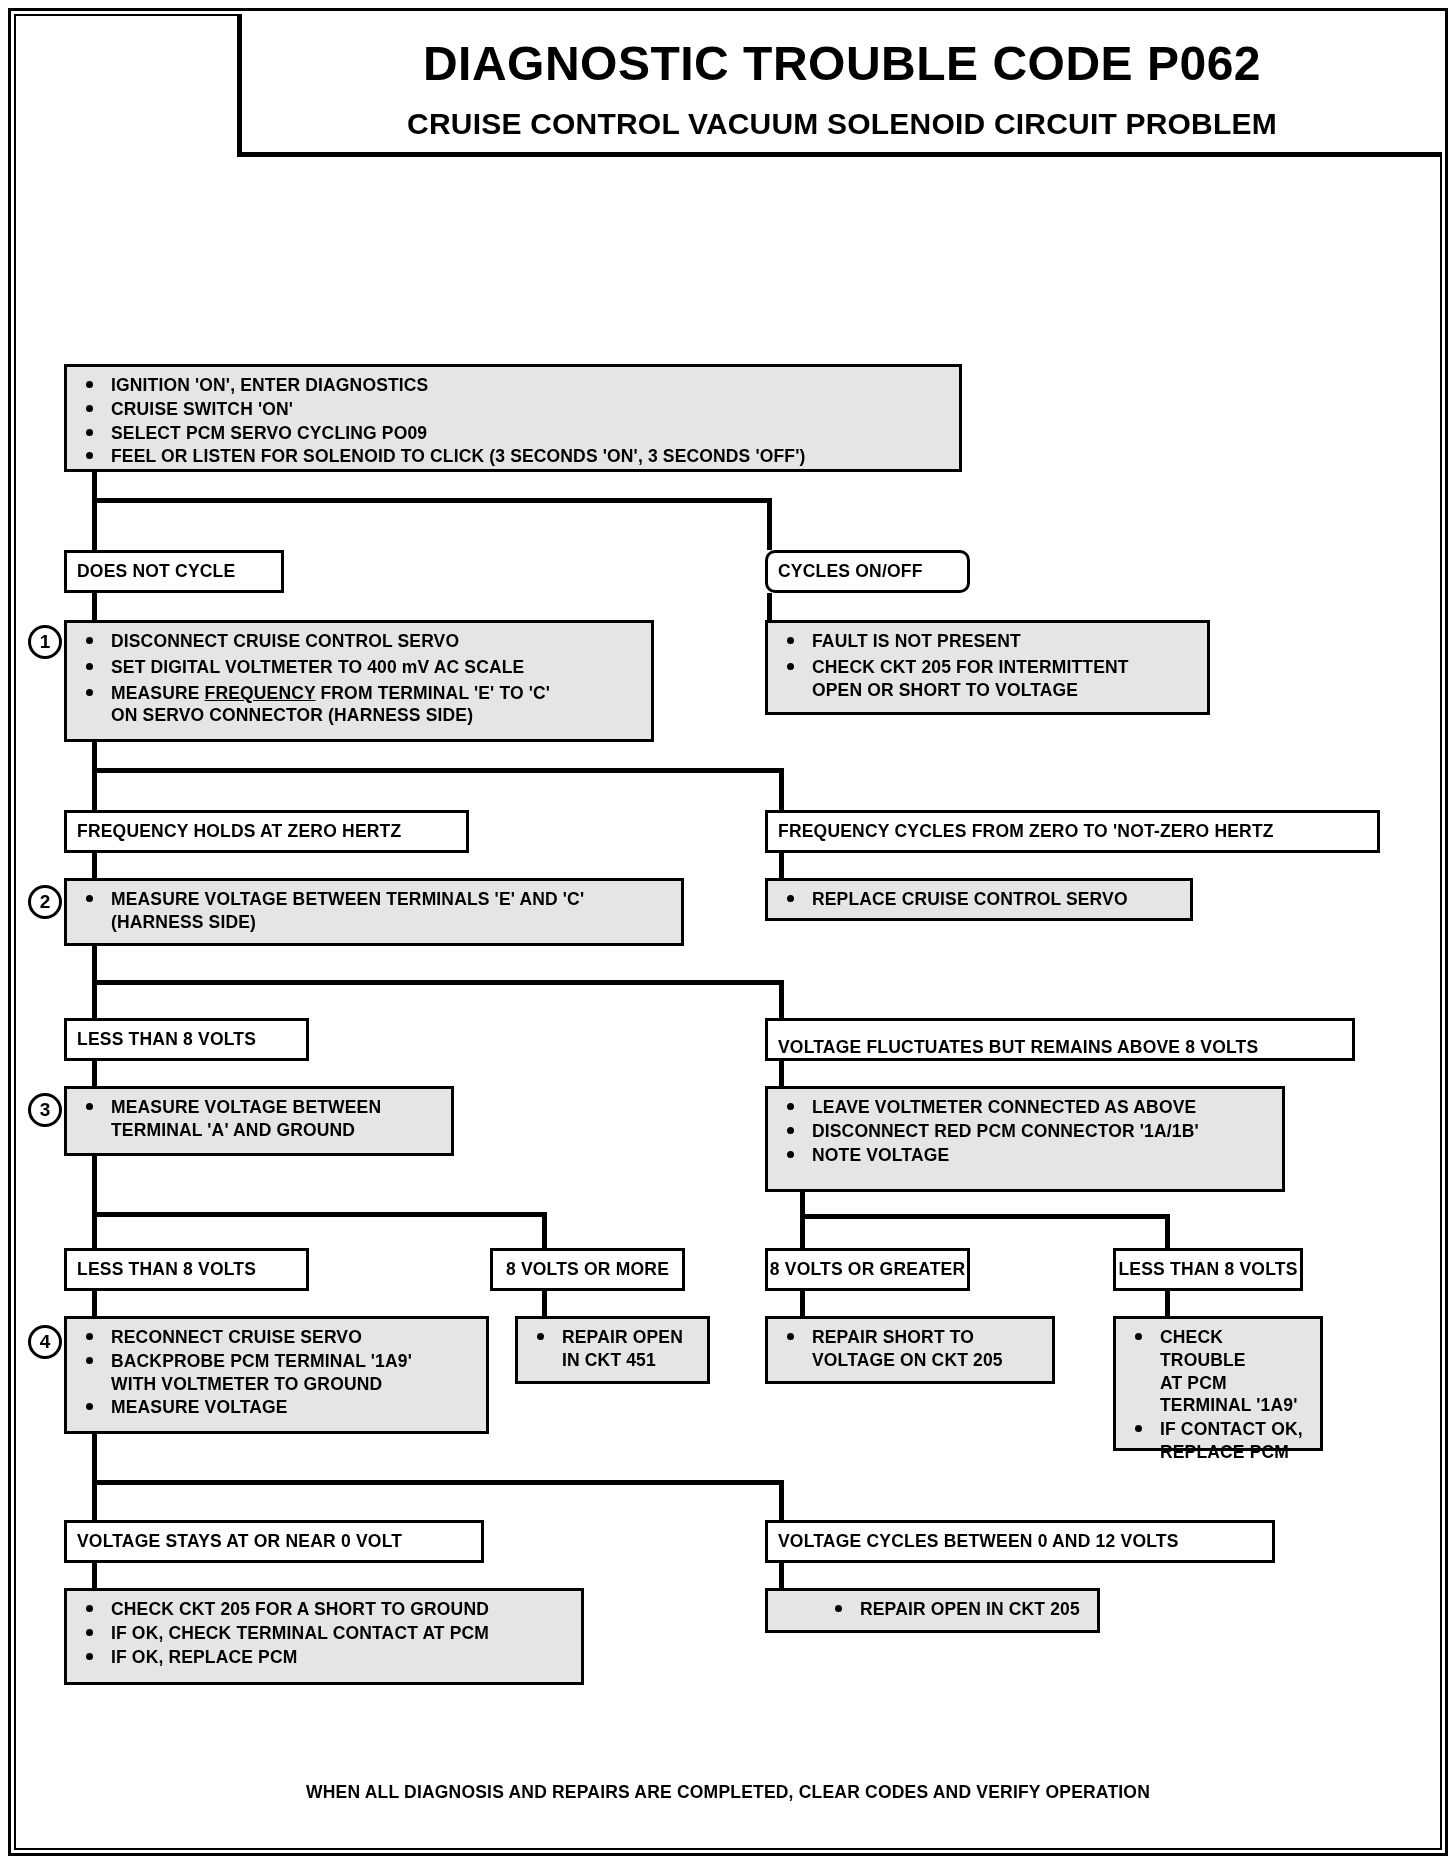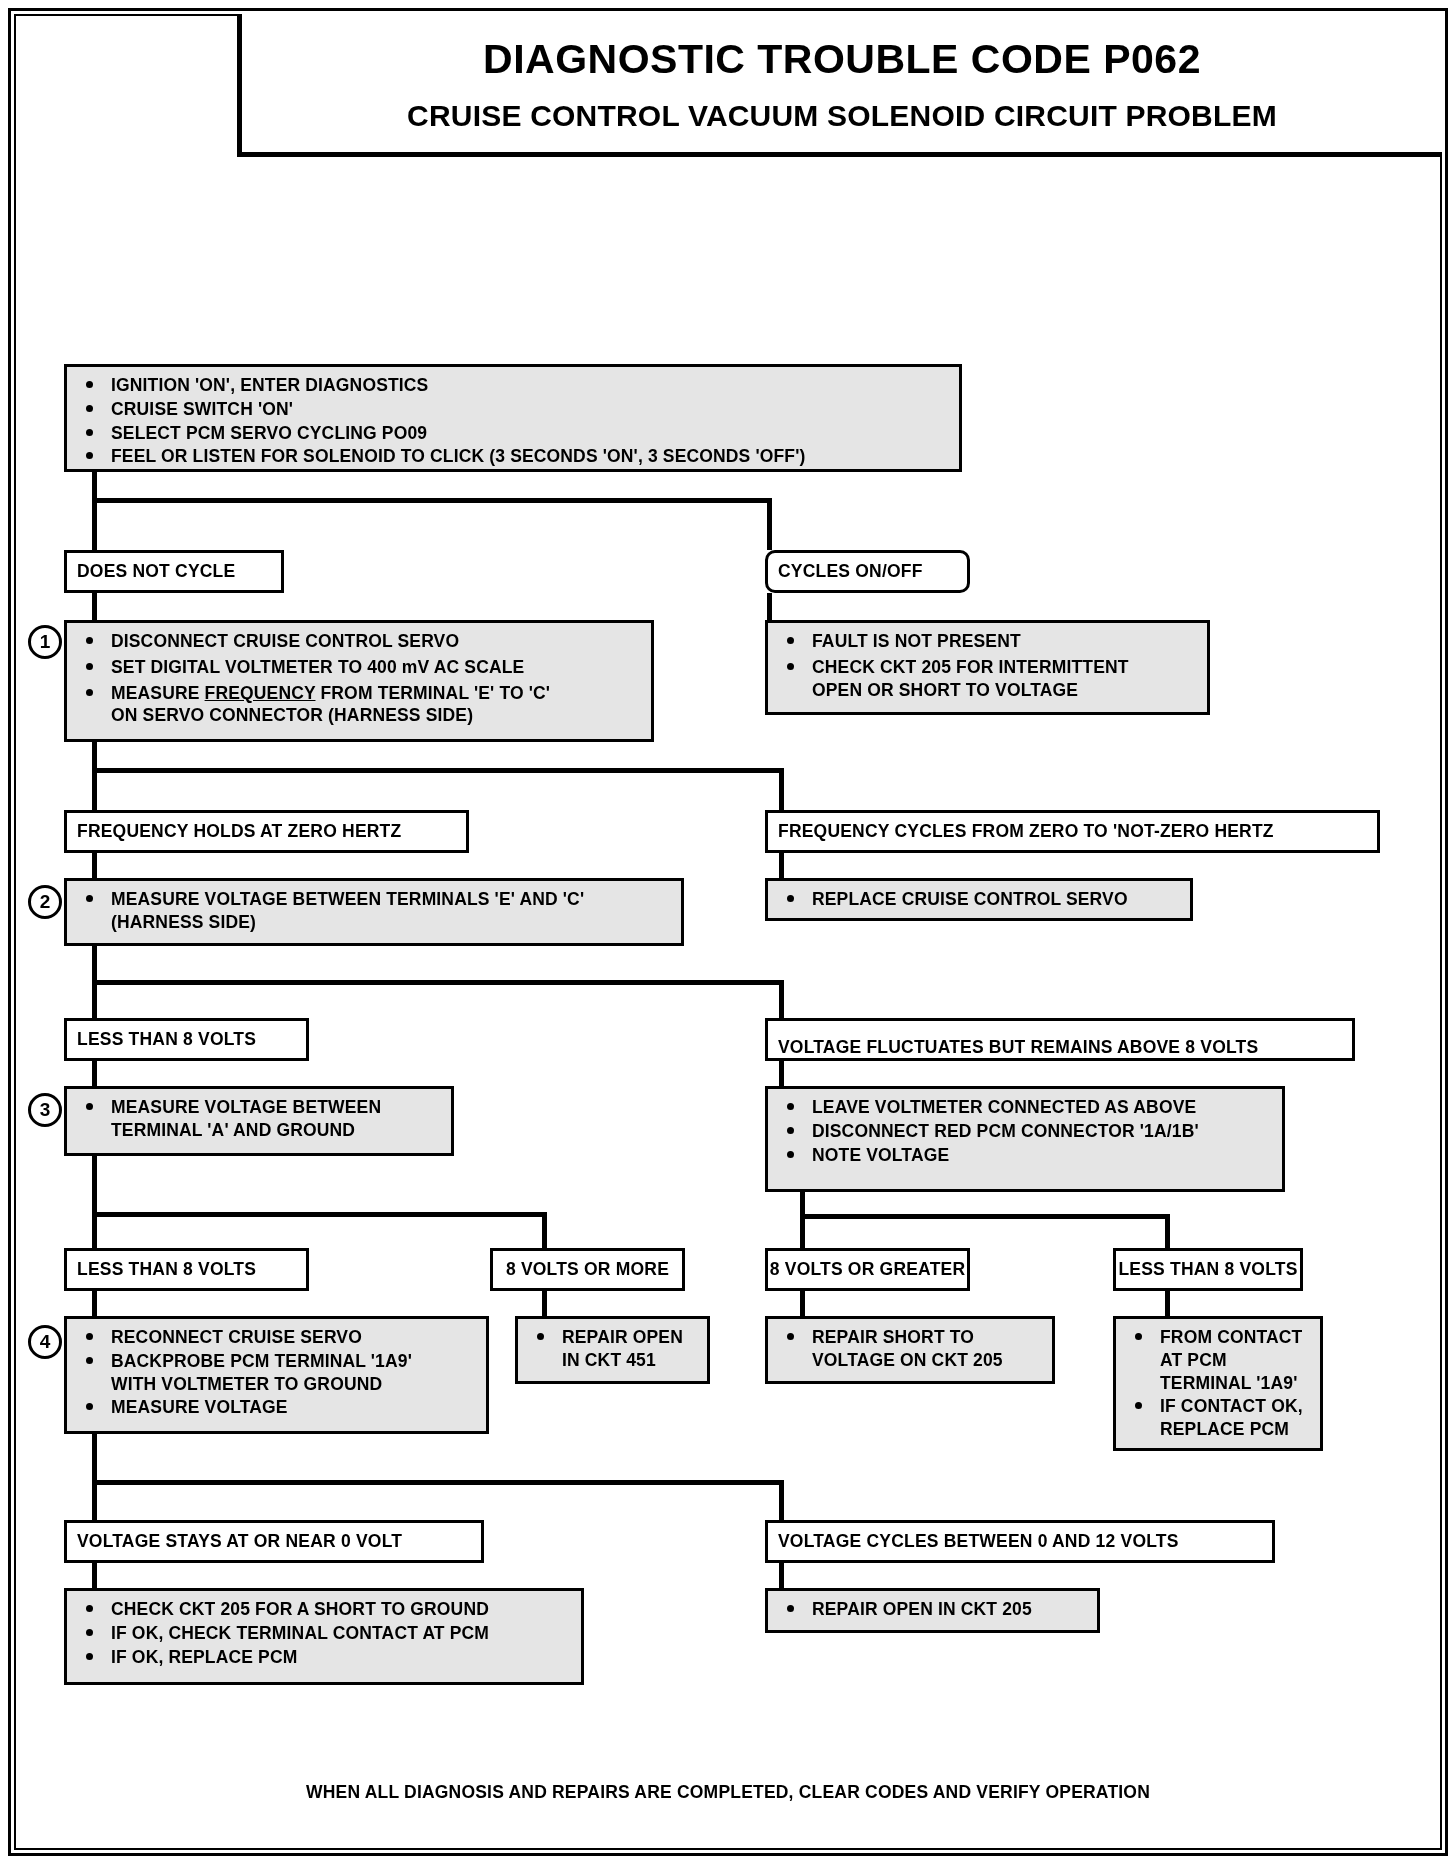--- a/index.html
+++ b/index.html
@@ -35,21 +35,21 @@
     left:237px; top:14px;
     width:1205px;
     height:143px;
     border-left:5px solid #000;
     border-bottom:5px solid #000;
     box-sizing:border-box;
     background:#fff;
     text-align:center;
   }
   #title-main{
-    font-size:41px;
+    font-size:48px;
     font-weight:bold;
     letter-spacing:0.5px;
     padding-top:22px;
     color:#000;
     white-space:nowrap;
   }
   #title-sub{
     font-size:30px;
     font-weight:bold;
     letter-spacing:0.2px;
@@ -303,21 +303,21 @@
   </div>
 
   <div class="node" style="left:765px; top:1316px; width:290px; height:68px;">
     <ul class="blist">
       <li><span>REPAIR SHORT TO</span><br><span>VOLTAGE ON CKT 205</span></li>
     </ul>
   </div>
 
   <div class="node" style="left:1113px; top:1316px; width:210px; height:135px;">
     <ul class="blist tight">
-      <li><span>FROM CONTACT</span><br><span>AT PCM</span><br><span>TERMINAL '1A9'</span></li>
+      <li><span>CHECK TROUBLE</span><br><span>AT PCM</span><br><span>TERMINAL '1A9'</span></li>
       <li><span>IF CONTACT OK,</span><br><span>REPLACE PCM</span></li>
     </ul>
   </div>
 
   <div class="ln" style="left:92px; top:1434px; width:5px; height:50px;"></div>
   <div class="ln" style="left:92px; top:1480px; width:692px; height:5px;"></div>
   <div class="ln" style="left:779px; top:1480px; width:5px; height:42px;"></div>
   <div class="ln" style="left:92px; top:1480px; width:5px; height:42px;"></div>
 
   <div class="label-box" style="left:64px; top:1520px; width:420px; height:43px;">
@@ -331,21 +331,21 @@
   <div class="ln" style="left:779px; top:1563px; width:5px; height:28px;"></div>
 
   <div class="node" style="left:64px; top:1588px; width:520px; height:97px;">
     <ul class="blist tight">
       <li>CHECK CKT 205 FOR A SHORT TO GROUND</li>
       <li>IF OK, CHECK TERMINAL CONTACT AT PCM</li>
       <li>IF OK, REPLACE PCM</li>
     </ul>
   </div>
 
-  <div class="node" style="left:765px; top:1588px; width:335px; height:45px;">
+  <div class="node" style="left:765px; top:1588px; width:335px; height:45px;padding-left:48px;">
     <ul class="blist">
       <li>REPAIR OPEN IN CKT 205</li>
     </ul>
   </div>
 
   <div id="footer-note">WHEN ALL DIAGNOSIS AND REPAIRS ARE COMPLETED, CLEAR CODES AND VERIFY OPERATION</div>
 
 </div>
 
 </body></html>

